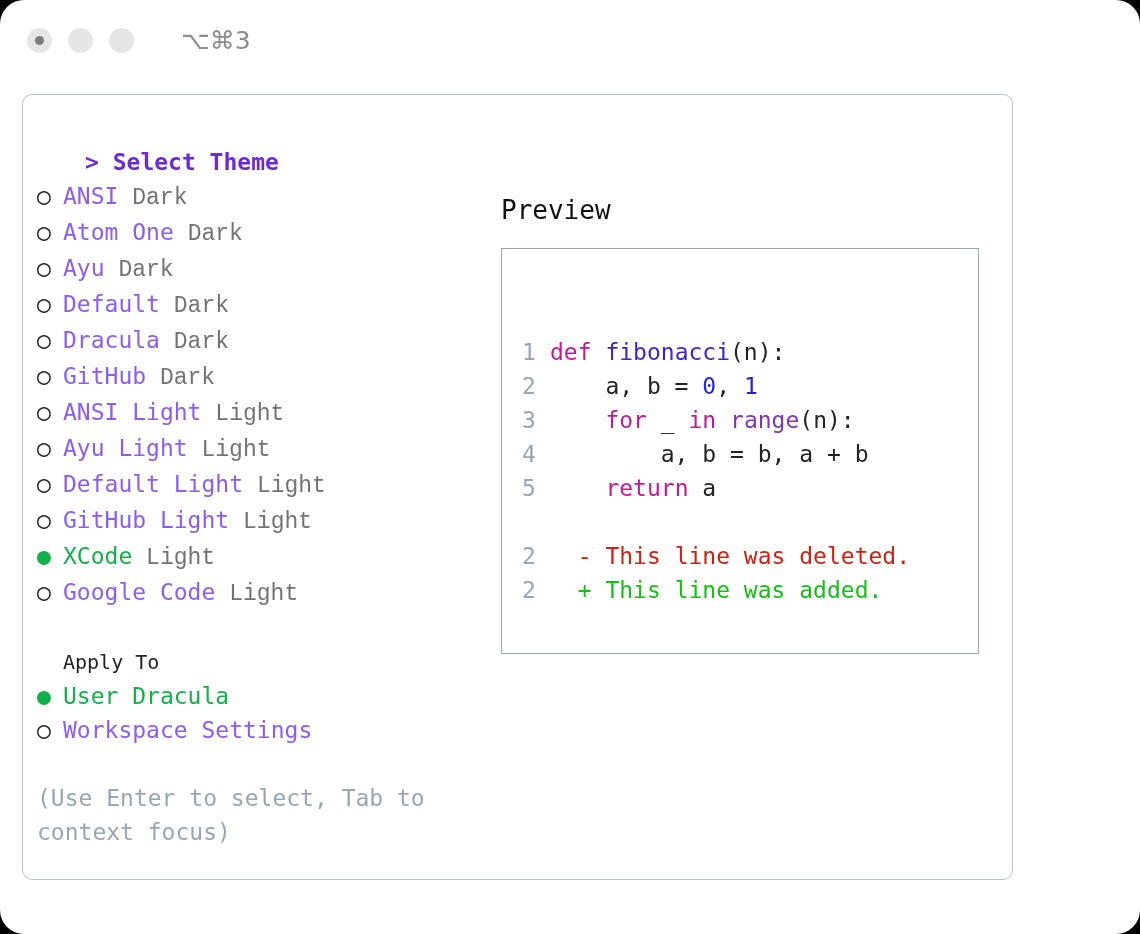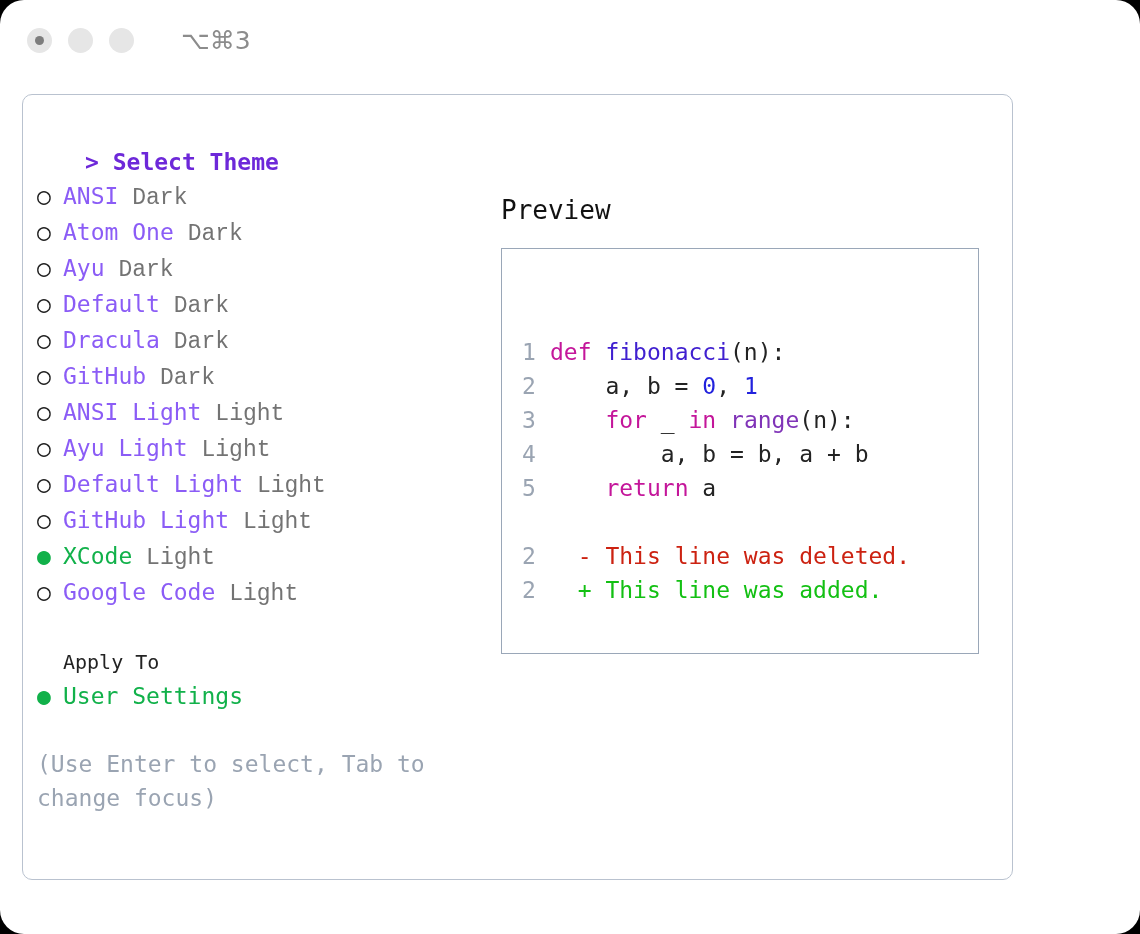--- a/index.html
+++ b/index.html
@@ -211,24 +211,25 @@
             <div class="opt-row"><span class="marker">○</span><span class="label">Default Light</span><span> </span><span class="tag">Light</span></div>
             <div class="opt-row"><span class="marker">○</span><span class="label">GitHub Light</span><span> </span><span class="tag">Light</span></div>
             <div class="opt-row selected"><span class="marker sel">●</span><span class="label">XCode</span><span> </span><span class="tag">Light</span></div>
             <div class="opt-row"><span class="marker">○</span><span class="label">Google Code</span><span> </span><span class="tag">Light</span></div>
           </div>
 
         <div class="spacer-line"></div>
 
         <div class="apply-head">Apply To</div>
         <div id="apply-list">
-            <div class="opt-row selected"><span class="marker sel">●</span><span class="label">User Settings</span></div>
+            <div class="opt-row selected"><span class="marker sel">●</span><span class="label">User Dracula</span></div>
+            <div class="opt-row"><span class="marker">○</span><span class="label">Workspace Settings</span></div>
           </div>
 
-        <div class="hint">(Use Enter to select, Tab to change focus)</div>
+        <div class="hint">(Use Enter to select, Tab to context focus)</div>
       </div>
 
       <div class="right-col">
         <div class="preview-title">Preview</div>
         <div class="preview-box">
           <div class="code-area">
             <div id="code-lines">
                 <div class="code-line"><span class="ln">1</span><span class="kw">def </span><span class="fn">fibonacci</span><span class="pl">(n):</span></div>
                 <div class="code-line"><span class="ln">2</span><span class="pl">    a, b = </span><span class="num">0</span><span class="pl">, </span><span class="num">1</span></div>
                 <div class="code-line"><span class="ln">3</span><span class="pl">    </span><span class="kw">for</span><span class="pl"> _ </span><span class="kw">in</span><span class="pl"> </span><span class="bi">range</span><span class="pl">(n):</span></div>

